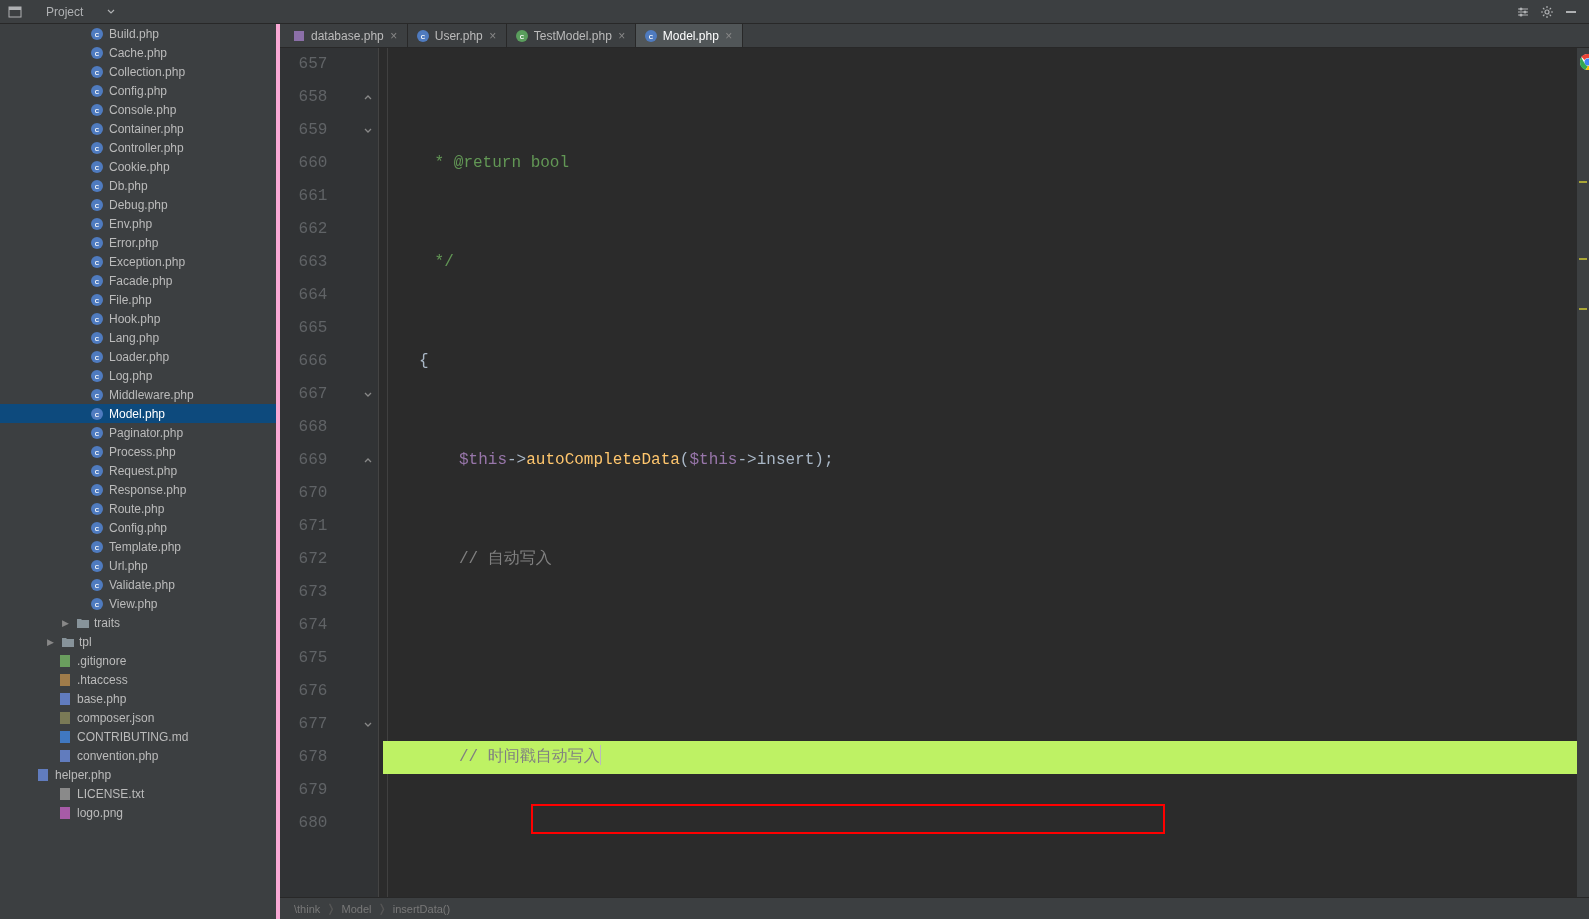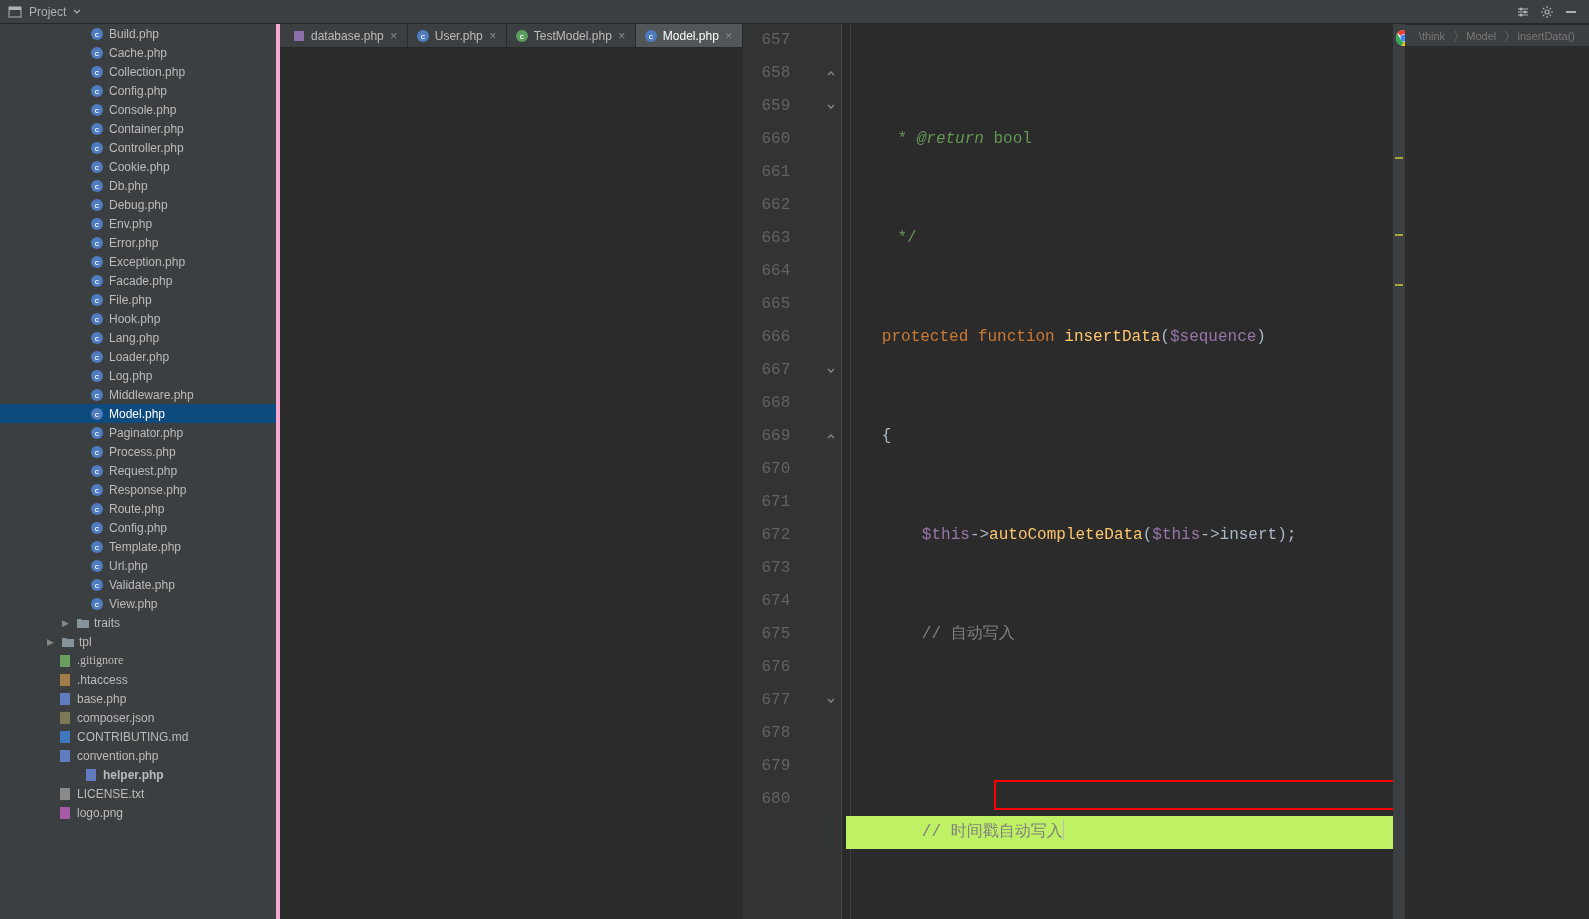--- a/index.html
+++ b/index.html
@@ -17,21 +17,21 @@
       background: #3c3f41;
       border-bottom: 1px solid #282828;
       display: flex;
       align-items: center;
       padding: 0 8px;
       gap: 4px;
     }
     .project-selector {
       display: flex;
       align-items: center;
-      gap: 7px;
+      gap: 24px;
       color: #afb1b3;
       cursor: pointer;
       font-size: 12px;
     }
     .project-selector svg { flex-shrink: 0; }
     .top-toolbar .spacer { flex: 1; }
     .top-toolbar .tool-icon {
       width: 20px;
       height: 20px;
       display: flex;
@@ -70,20 +70,21 @@
       padding-left: 60px;
       gap: 4px;
       font-size: 12px;
       color: #bbbbbb;
       cursor: pointer;
     }
     .file-icon { width: 14px; height: 14px; flex-shrink: 0; display:flex;align-items:center;justify-content:center; }
     .editor-area {
       flex: 1;
       display: flex;
+      flex-direction: column;
       background: #2b2b2b;
       min-width: 0;
     }
     .tab-bar {
       height: 24px;
       background: #3c3f41;
       display: flex;
       align-items: stretch;
       border-bottom: 1px solid #282828;
     }
@@ -163,21 +164,21 @@
     }
     .kw-protected { color: #cc7832; }
     .kw-function { color: #cc7832; }
     .fn-name { color: #ffc66d; }
     .fn-call { color: #ffc66d; }
     .var { color: #9876aa; }
     .arrow { color: #a9b7c6; }
     .paren { color: #a9b7c6; }
     .comment { color: #808080; }
     .doc-comment { color: #629755; }
-    .doc-tag { color: #629755; font-style: italic; }
+    .doc-tag { color: #629755; }
     .highlight-box {
       position: absolute;
       border: 2px solid #ff0000;
       pointer-events: none;
     }
     .caret {
       display: inline-block;
       width: 1px;
       height: 20px;
       background: #bbbbbb;
@@ -537,21 +538,21 @@
       <span>traits</span>
     </div>
     <div class="sidebar-folder" style="padding-left:47px">
       <span class="folder-arrow">▶</span>
       <svg width="14" height="12" viewBox="0 0 14 12">
           <path d="M1 2h4l1 1h7v8H1z" fill="#87939a"></path>
         </svg>
       <span>tpl</span>
     </div>
     <div id="sidebar-root-files">
-        <div class="sidebar-file" style="padding-left: 58px; font-family: Liberation Serif, serif;">
+        <div class="sidebar-file" style="padding-left: 58px;">
           <span class="file-icon">
             <svg width="14" height="14" viewBox="0 0 14 14">
               <rect x="2" y="1" width="10" height="12" fill="#6a9e5e"></rect>
             </svg>
           </span>
           <span>.gitignore</span>
         </div>
         <div class="sidebar-file" style="padding-left: 58px;">
           <span class="file-icon">
             <svg width="14" height="14" viewBox="0 0 14 14">
@@ -585,21 +586,21 @@
           <span>CONTRIBUTING.md</span>
         </div>
         <div class="sidebar-file" style="padding-left: 58px;">
           <span class="file-icon">
             <svg width="14" height="14" viewBox="0 0 14 14">
               <rect x="2" y="1" width="10" height="12" fill="#617cbe"></rect>
             </svg>
           </span>
           <span>convention.php</span>
         </div>
-        <div class="sidebar-file" style="padding-left: 84px; font-weight: bold;">
+        <div class="sidebar-file" style="padding-left: 36px;">
           <span class="file-icon">
             <svg width="14" height="14" viewBox="0 0 14 14">
               <rect x="2" y="1" width="10" height="12" fill="#617cbe"></rect>
             </svg>
           </span>
           <span>helper.php</span>
         </div>
         <div class="sidebar-file" style="padding-left: 58px;">
           <span class="file-icon">
             <svg width="14" height="14" viewBox="0 0 14 14">
@@ -718,21 +719,20 @@
               <svg width="10" height="10" viewBox="0 0 10 10">
                 <path d="M2 3 L5 6 L8 3" stroke="#888" fill="none" stroke-width="1.3"></path>
               </svg>
             </div>
           </div>
       </div>
       <div class="code-area">
         <div class="indent-guide" style="left:8px"></div>
         <div class="code-line"><span style="padding-left:42px"></span><span class="doc-comment"> * </span><span class="doc-tag">@return</span><span class="doc-comment"> bool</span></div>
         <div class="code-line"><span style="padding-left:42px"></span><span class="doc-comment"> */</span></div>
-        <div class="code-line"><span style="padding-left:36px"></span><span class="kw-protected">protected</span> <span class="kw-function">function</span> <span class="fn-name">insertData</span><span class="paren">(</span><span class="var">$sequence</span><span class="paren">)</span></div>
         <div class="code-line"><span style="padding-left:36px"></span><span class="paren">{</span></div>
         <div class="code-line"><span style="padding-left:76px"></span><span class="var">$this</span><span class="arrow">-&gt;</span><span class="fn-call">autoCompleteData</span><span class="paren">(</span><span class="var">$this</span><span class="arrow">-&gt;</span><span class="arrow">insert</span><span class="paren">);</span></div>
         <div class="code-line"><span style="padding-left:76px"></span><span class="comment">// 自动写入</span></div>
         <div class="code-line"></div>
         <div class="code-line current"><span style="padding-left:76px"></span><span class="comment">// 时间戳自动写入</span><span class="caret"></span></div>
         
         
         
         
         

